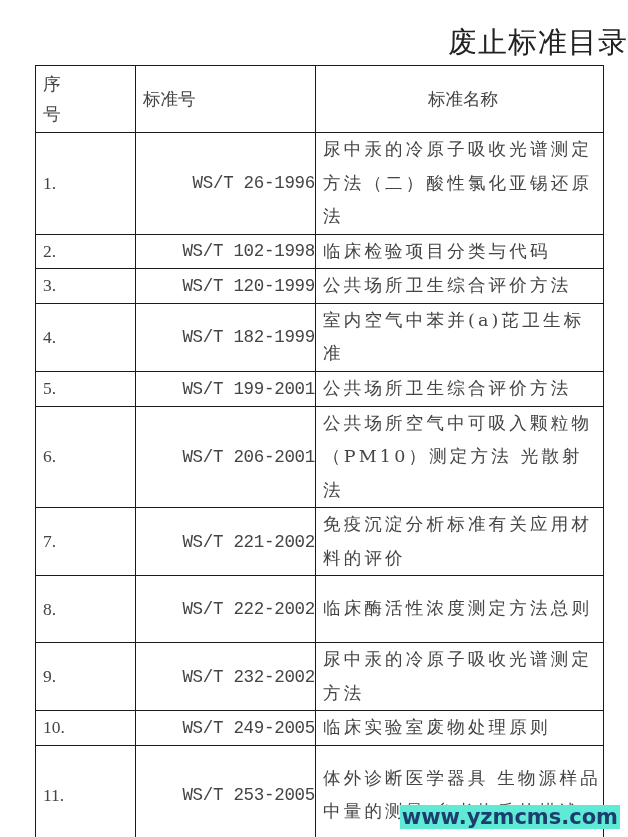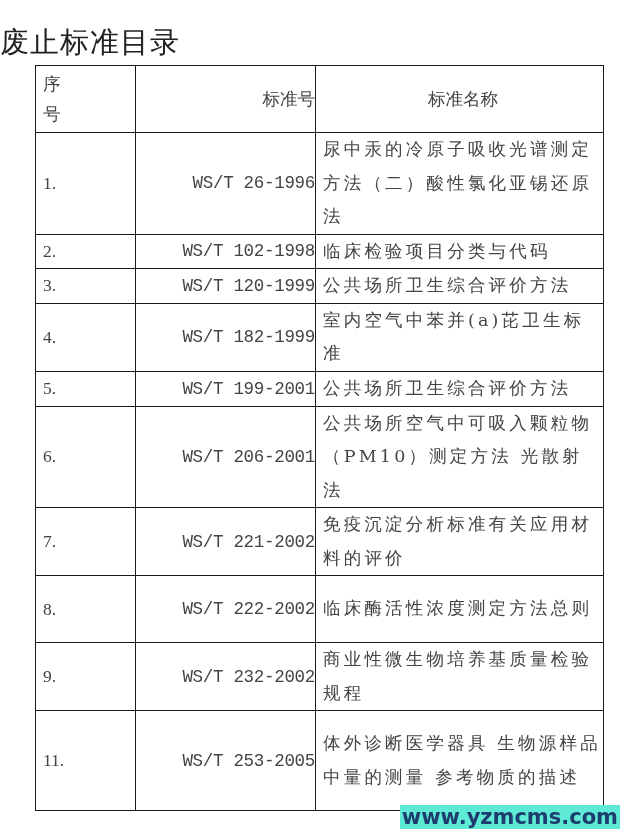--- a/index.html
+++ b/index.html
@@ -1,26 +1,26 @@
 <!DOCTYPE html>
 <html><head>
   <meta charset="utf-8">
   <style>
     html, body { margin: 0; padding: 0; background: #ffffff; }
     body { width: 628px; height: 837px; position: relative; overflow: hidden;
            font-family: "DejaVu Serif", "Liberation Serif", serif; color: #333333; }
-    .title { position: absolute; top: 22px; left: 0; width: 628px; text-align: left;
+    .title { position: absolute; top: 22px; left: 0; width: 628px; text-align: right;
              font-size: 29px; color: #222222; letter-spacing: 1px; line-height: 40px; }
     table.std { position: absolute; top: 65px; left: 35px; border-collapse: collapse;
                 table-layout: fixed; width: 568px; }
     table.std td, table.std th { border: 1.5px solid #1a1a1a; padding: 0 0 0 7px; vertical-align: middle;
                 font-weight: normal; font-size: 17.5px; color: #444444; }
     col.c1 { width: 100px; } col.c2 { width: 180px; } col.c3 { width: 288px; }
     th.hdr-seq { text-align: left; padding-left: 20px; line-height: 30px; font-size: 17px; }
-    th.hdr-code { text-align: right; padding-left: 37px; font-size: 17px; }
+    th.hdr-code { text-align: left; padding-left: 37px; font-size: 17px; }
     th.hdr-name { text-align: center; font-size: 17px; }
     td.seq { font-family: "Liberation Serif", serif; font-size: 18px; }
     td.code { font-family: "Liberation Mono", monospace; font-size: 17px; letter-spacing: -0.3px; padding-left: 7px; text-align: right; }
     td.name { line-height: 33.5px; letter-spacing: 3.2px; padding-left: 8px; padding-right: 6px; font-size: 17.5px; }
     .watermark { position: absolute; right: 8px; bottom: 8px; font-family: "DejaVu Sans", sans-serif;
                  font-weight: bold; font-size: 21px; color: #1c3d6e; background: #5eead4; padding: 0 2px; }
   </style>
 </head>
 <body>
 
@@ -76,21 +76,26 @@
       <td class="name">免疫沉淀分析标准有关应用材料的评价</td>
     </tr>
     <tr style="height:67px">
       <td class="seq">8.</td>
       <td class="code">WS/T 222-2002</td>
       <td class="name">临床酶活性浓度测定方法总则</td>
     </tr>
     <tr style="height:67px">
       <td class="seq">9.</td>
       <td class="code">WS/T 232-2002</td>
-      <td class="name">商业性微生物培养基质量检验规程</td>
+      <td class="name">尿中汞的冷原子吸收光谱测定方法</td>
+    </tr>
+    <tr style="height:34px">
+      <td class="seq">10.</td>
+      <td class="code">WS/T 249-2005</td>
+      <td class="name">临床实验室废物处理原则</td>
     </tr>
     <tr style="height:100px">
       <td class="seq">11.</td>
       <td class="code">WS/T 253-2005</td>
       <td class="name">体外诊断医学器具 生物源样品中量的测量 参考物质的描述</td>
     </tr>
   </tbody>
 </table>
 
 <div class="watermark">www.yzmcms.com</div>

